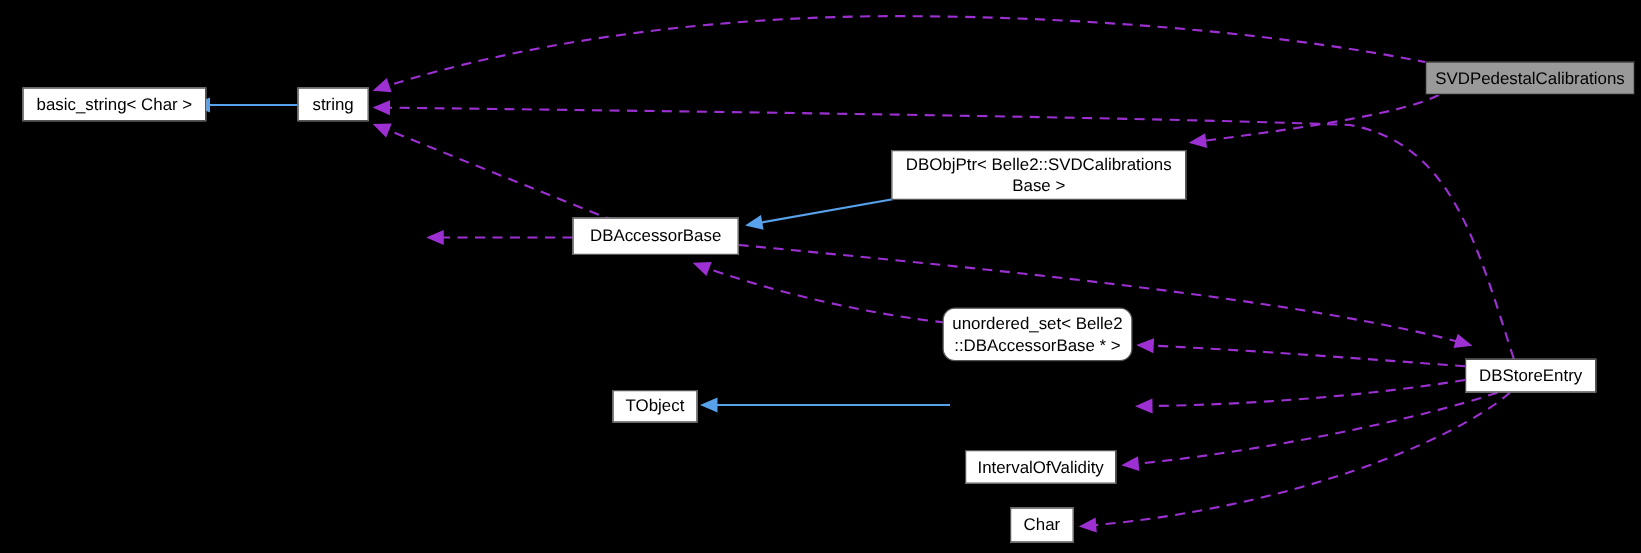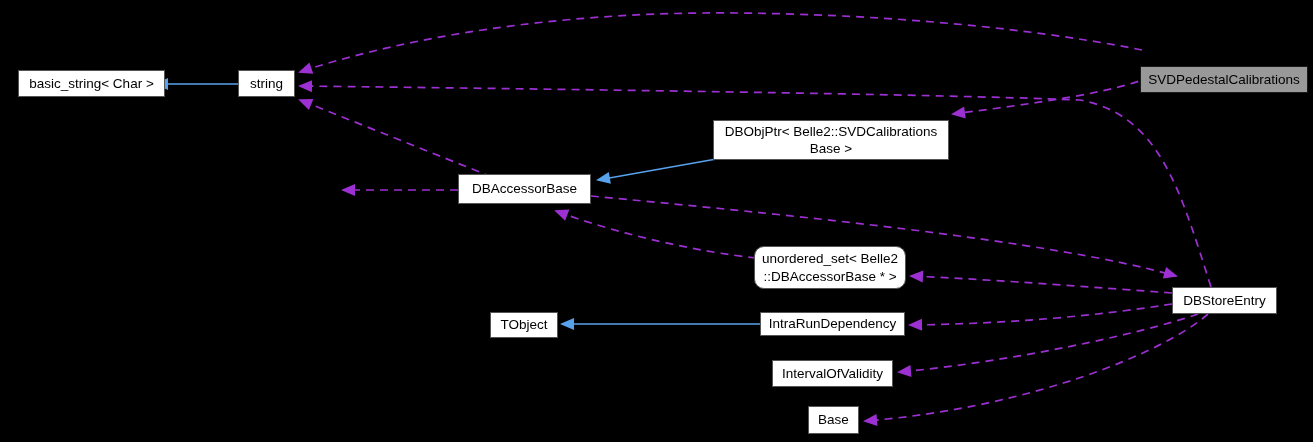--- a/index.html
+++ b/index.html
@@ -24,21 +24,20 @@
     color:var(--node-text,#000);
     display:flex;align-items:center;justify-content:center;
     text-align:center;
     font-size:13.5px;line-height:17.5px;
     white-space:pre-line;
     z-index:2;
   }
   .node.highlight{
     background:var(--highlight-fill,#999);
     border-color:var(--highlight-border,#1a1a1a);
-    margin-top:17px;
   }
   
   #n-basic-string{left:18px;top:70px;width:147px;height:27px;}
   #n-string{left:238px;top:70px;width:57px;height:27px;}
   #n-svdpedestal{left:1140px;top:49px;width:168px;height:27px;}
   #n-dbobjptr{left:713px;top:120px;width:236px;height:40px;}
   #n-vector{left:196px;top:154px;width:142px;height:71px;}
   #n-dbaccessorbase{left:458px;top:174px;width:133px;height:30px;text-align:right;}
   #n-unorderedset{left:754px;top:246px;width:152px;height:43px;border-radius:10px;}
   #n-tobject{left:490px;top:312px;width:68px;height:26px;}
@@ -81,17 +80,16 @@
 
   <div class="node" id="n-basic-string">basic_string&lt; Char &gt;</div>
   <div class="node" id="n-string">string</div>
   <div class="node highlight" id="n-svdpedestal">SVDPedestalCalibrations</div>
   <div class="node" id="n-dbobjptr">DBObjPtr&lt; Belle2::SVDCalibrations
 Base &gt;</div>
   <div class="node" id="n-dbaccessorbase">DBAccessorBase</div>
   <div class="node" id="n-unorderedset">unordered_set&lt; Belle2
 ::DBAccessorBase * &gt;</div>
   <div class="node" id="n-tobject">TObject</div>
-  <div class="node" id="n-intrarun">IntraRunDependency</div>
   <div class="node" id="n-iov">IntervalOfValidity</div>
-  <div class="node" id="n-tfile">Base</div>
+  <div class="node" id="n-tfile">Char</div>
   <div class="node" id="n-dbstoreentry">DBStoreEntry</div>
 </div>
 
 </body></html>

